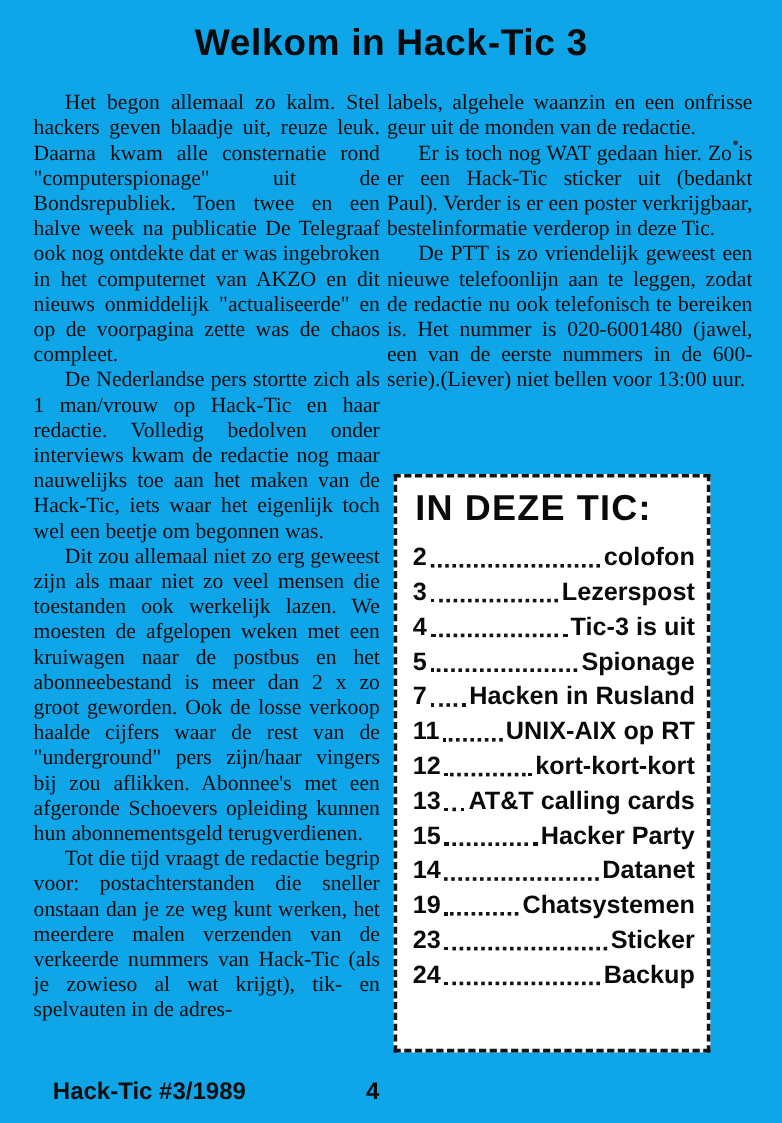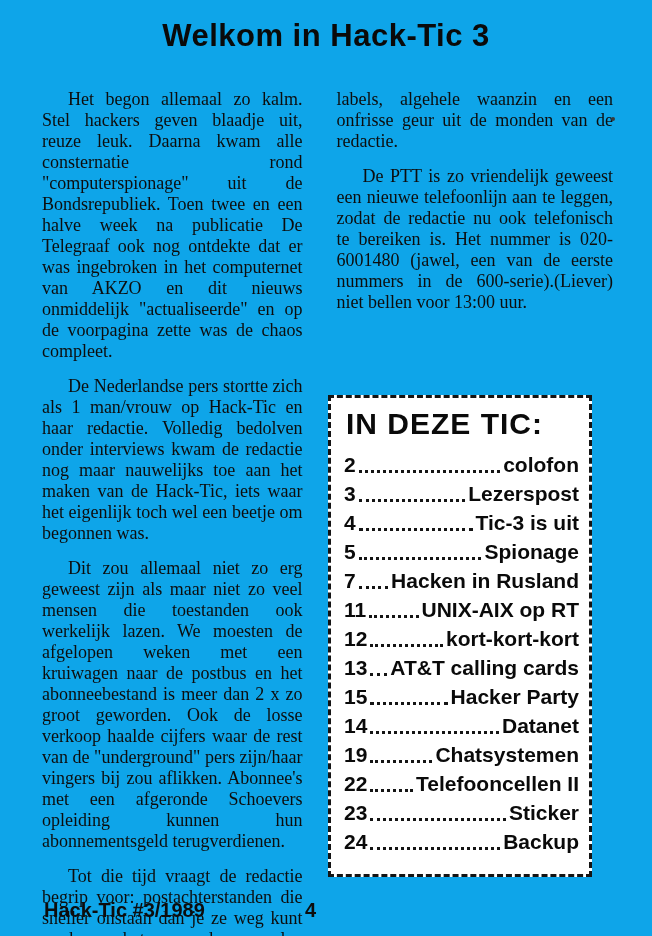--- a/index.html
+++ b/index.html
@@ -29,21 +29,21 @@
     gap: 6px;
   }
   .col {
     font-size: 18px;
     line-height: 21px;
     text-align: justify;
     text-justify: inter-word;
   }
   .col-left  { width: 289px; }
   .col-right { width: 305px; height: 319px; overflow: hidden; }
-  .col p { margin: 14px; text-indent: 26px; }
+  .col p { margin: 0; text-indent: 26px; }
   .col p.continuation { text-indent: 0; }
 
   .toc-box {
     position: absolute;
     left: 328px;
     top: 395px;
     width: 264px;
     height: 482px;
     box-sizing: border-box;
     border: 3px dashed #141414;
@@ -109,20 +109,21 @@
 
   <div class="columns">
     <div class="col col-left">
       <p>Het begon allemaal zo kalm. Stel hackers geven blaadje uit, reuze leuk. Daarna kwam alle consternatie rond "computerspionage" uit de Bondsrepubliek. Toen twee en een halve week na publicatie De Telegraaf ook nog ontdekte dat er was ingebroken in het computernet van AKZO en dit nieuws onmiddelijk "actualiseerde" en op de voorpagina zette was de chaos compleet.</p>
       <p>De Nederlandse pers stortte zich als 1 man/vrouw op Hack-Tic en haar redactie. Volledig bedolven onder interviews kwam de redactie nog maar nauwelijks toe aan het maken van de Hack-Tic, iets waar het eigenlijk toch wel een beetje om begonnen was.</p>
       <p>Dit zou allemaal niet zo erg geweest zijn als maar niet zo veel mensen die toestanden ook werkelijk lazen. We moesten de afgelopen weken met een kruiwagen naar de postbus en het abonneebestand is meer dan 2 x zo groot geworden. Ook de losse verkoop haalde cijfers waar de rest van de "underground" pers zijn/haar vingers bij zou aflikken. Abonnee's met een afgeronde Schoevers opleiding kunnen hun abonnementsgeld terugverdienen.</p>
       <p>Tot die tijd vraagt de redactie begrip voor: postachterstanden die sneller onstaan dan je ze weg kunt werken, het meerdere malen verzenden van de verkeerde nummers van Hack-Tic (als je zowieso al wat krijgt), tik- en spelvauten in de adres-</p>
     </div>
     <div class="col col-right">
       <p class="continuation">labels, algehele waanzin en een onfrisse geur uit de monden van de redactie.</p>
+      <p>Er is toch nog WAT gedaan hier. Zo is er een Hack-Tic sticker uit (bedankt Paul). Verder is er een poster verkrijgbaar, bestelinformatie verderop in deze Tic.</p>
       <p>De PTT is zo vriendelijk geweest een nieuwe telefoonlijn aan te leggen, zodat de redactie nu ook telefonisch te bereiken is. Het nummer is 020-6001480 (jawel, een van de eerste nummers in de 600-serie).(Liever) niet bellen voor 13:00 uur.</p>
     </div>
   </div>
 
   <div class="toc-box">
     <div class="toc-heading">IN DEZE TIC:</div>
 
     <div class="toc-row">
       <span>2</span>
       <span class="toc-leader"></span>
@@ -172,25 +173,20 @@
       <span>14</span>
       <span class="toc-leader"></span>
       <span>Datanet</span>
     </div>
     <div class="toc-row">
       <span>19</span>
       <span class="toc-leader"></span>
       <span>Chatsystemen</span>
     </div>
     <div class="toc-row">
-      <span>22</span>
-      <span class="toc-leader"></span>
-      <span>Telefooncellen II</span>
-    </div>
-    <div class="toc-row">
       <span>23</span>
       <span class="toc-leader"></span>
       <span>Sticker</span>
     </div>
     <div class="toc-row">
       <span>24</span>
       <span class="toc-leader"></span>
       <span>Backup</span>
     </div>
   </div>

